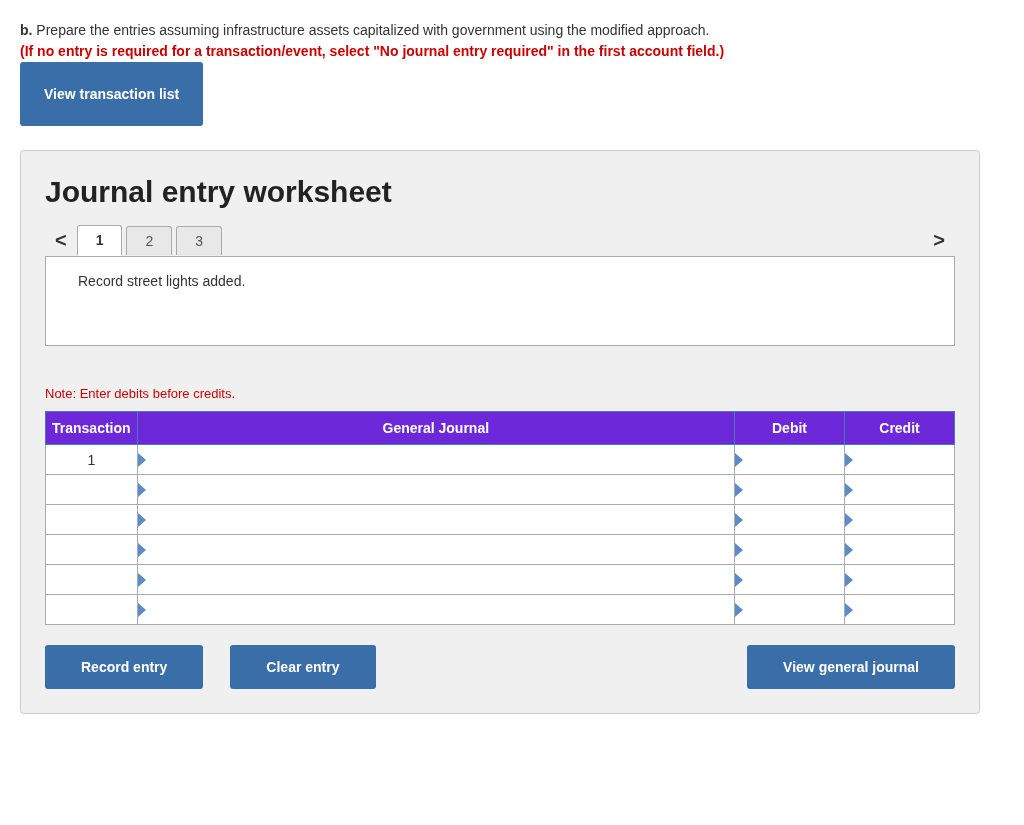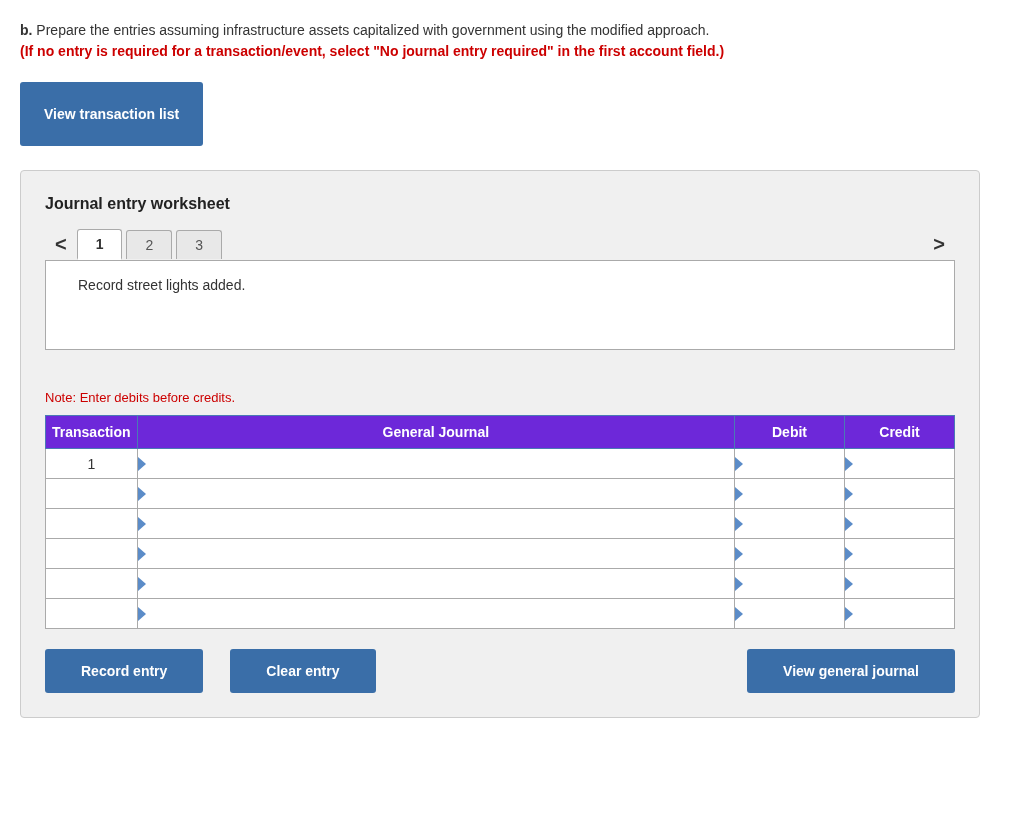--- a/index.html
+++ b/index.html
@@ -7,21 +7,20 @@
       font-family: Arial, sans-serif;
       background: #fff;
       padding: 20px;
       font-size: 14px;
       color: #333;
     }
     .instruction-text {
       font-size: 14px;
       color: #333;
       line-height: 1.5;
-      margin-bottom: 20px;
       max-width: 900px;
     }
     .instruction-text .bold-label {
       font-weight: bold;
     }
     .instruction-text .red-note {
       color: #cc0000;
       font-weight: bold;
     }
     .view-transaction-btn {
@@ -36,21 +35,21 @@
       margin-bottom: 24px;
     }
     .worksheet-container {
       background: #f0f0f0;
       border: 1px solid #ccc;
       border-radius: 4px;
       padding: 24px;
       max-width: 960px;
     }
     .worksheet-title {
-      font-size: 16px;
+      font-size: 30px;
       font-weight: bold;
       margin-bottom: 16px;
       color: #222;
     }
     .tabs-row {
       display: flex;
       align-items: center;
       margin-bottom: 0;
       position: relative;
     }

